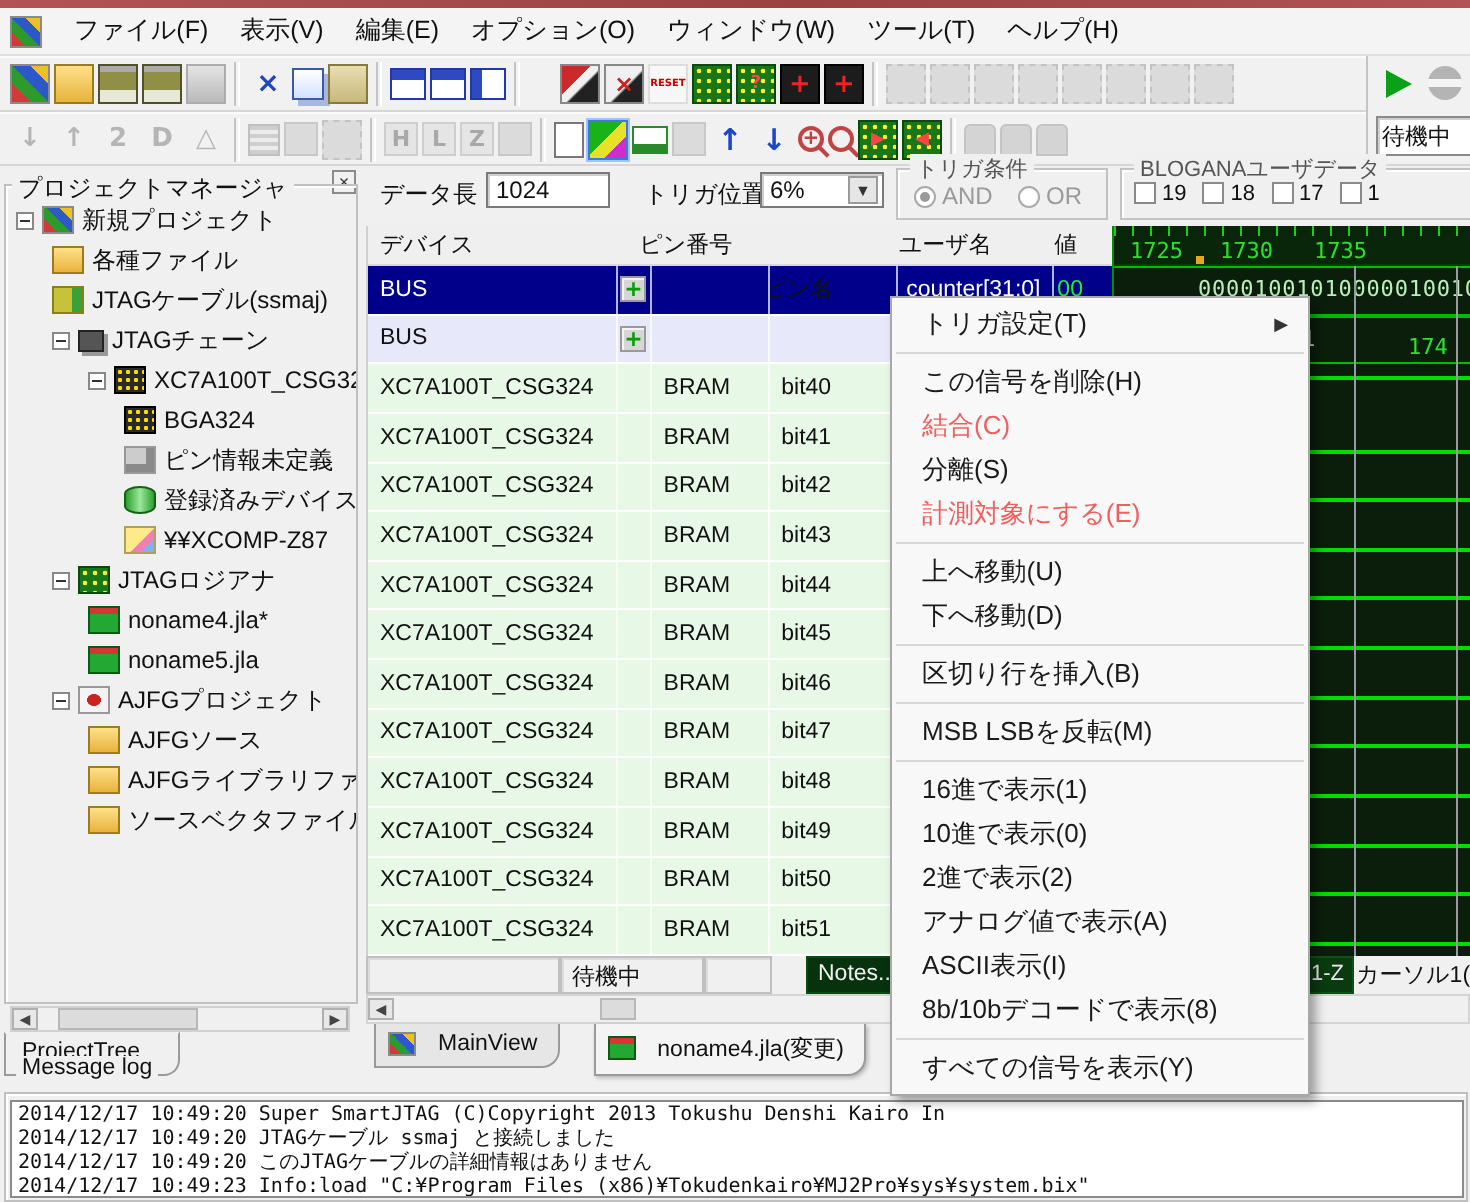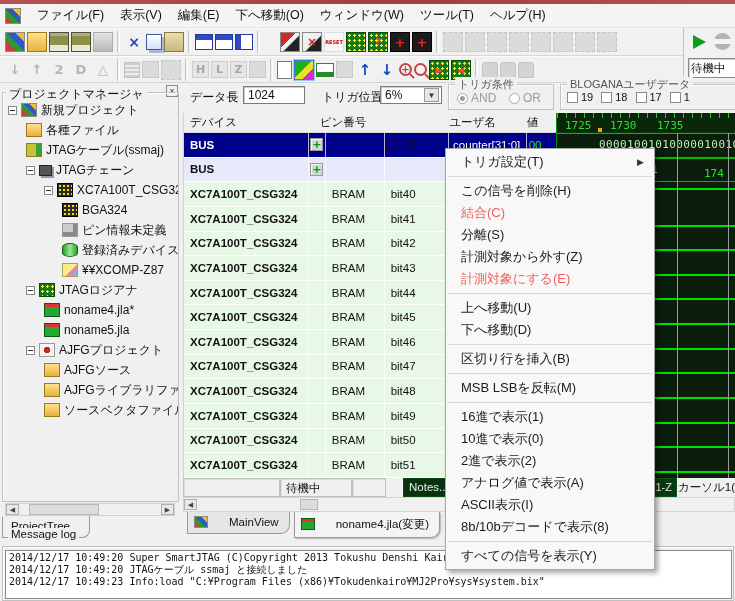--- a/index.html
+++ b/index.html
@@ -110,21 +110,21 @@
 
   
   #sig-table { position:absolute; left:183px; top:113px; width:373px; height:365px; background:#fff; border-left:1px solid #d0d0d0; }
   #sig-head { display:flex; height:20px; background:#efefef; border-bottom:1px solid #d8d8d8; font-size:11.5px; align-items:center; }
   .hc { padding-left:6px; overflow:hidden; white-space:nowrap; }
   .hc0 { width:130px; } .hc1 { width:62px; } .hc2 { width:68px;margin-top:44px; } .hc3 { width:82px; } .hc4 { width:31px; padding-left:2px; }
   .trow { display:flex; height:24.64px; align-items:center; background:#e7f8e7; border-bottom:1px solid #fff; font-size:11.5px; }
   .trow[data-state="selected"] { background:#00008b; color:#fff; }
   .trow[data-state="bus"] { background:#e8e8fb; }
   .tc { overflow:hidden; white-space:nowrap; height:100%; display:flex; align-items:center; border-right:1px solid rgba(255,255,255,.7); }
-  .c0 { width:132px; padding-left:6px;font-weight:bold; } .c1 { width:18px; justify-content:center; }
+  .c0 { width:132px; padding-left:6px; } .c1 { width:18px; justify-content:center; }
   .c2 { width:62px; padding-left:6px; } .c3 { width:68px; padding-left:6px; }
   .c4 { width:82px; padding-left:4px; } .c5 { width:31px; padding-left:2px; border-right:none; }
   .trow[data-state="selected"] .c5 { color:#22ee22; }
   .plus { display:none; width:13px; height:13px; background:#d6d6d6; border:1px solid #9a9a9a; box-shadow:inset 1px 1px 0 #f4f4f4;
     color:#00a000; font:bold 11px "DejaVu Sans",sans-serif; line-height:11px; text-align:center; }
   .plus[data-plus="true"] { display:block; }
 
   
   #status-row { position:absolute; left:183px; top:478px; width:373px; height:19px; background:#f0f0f0; display:flex; font-size:11.5px; }
   .spanel { border:1px solid #c0c0c0; box-shadow:inset 1px 1px 0 #dcdcdc; height:19px; padding:2px 5px; white-space:nowrap; overflow:hidden; }
@@ -149,22 +149,22 @@
   .lane[data-level="low"]::after { content:""; position:absolute; left:0; right:0; bottom:5px; border-top:2px solid #00dd00; }
   .wcursor { position:absolute; top:20px; width:1px; height:345px; background:#9a9aa0; }
   #wave-footer { position:absolute; left:0; top:365px; width:179px; height:19px; display:flex; }
   #wf-dark { width:120px; background:#0a3a0f; border:1px solid #0c5216; color:#e8e8e8; font-size:11px; text-align:right; padding:2px 4px; }
   #wf-cursor { flex:1; background:#f0f0f0; color:#111; font-size:11.5px; padding:2px 1px; white-space:nowrap; overflow:hidden; }
 
   
   #main-hscroll { position:absolute; left:183px; top:497px; width:552px; height:15px; background:#f0f0f0; border:1px solid #d4d4d4; display:flex; align-items:center; }
   #main-hscroll .sthumb { width:18px; margin-left:103px; }
   #tabs-row { position:absolute; left:183px; top:512px; width:552px; height:28px; display:flex; align-items:flex-start; padding-left:4px; }
-  .vtab { display:flex; align-items:center; gap:20px; border:1px solid #9a9a9a; border-top:none; background:#e6e6e6;
-    border-radius:0 0 9px 0; padding:3px 10px 4px 6px; font-size:11.5px; height:22px; margin-right:4px; white-space:nowrap; }
+  .vtab { display:flex; align-items:center; gap:10px; border:1px solid #9a9a9a; border-top:none; background:#e6e6e6;
+    border-radius:0 0 9px 0; padding:3px 10px 4px 6px; font-size:11.5px; height:22px; margin-right:17px; white-space:nowrap; }
   .vtab[data-selected="true"] { background:#f4f4f4; height:26px; box-shadow:1px 1px 2px rgba(0,0,0,.25); }
   .vtab .tic { width:14px; height:12px; margin-right:1px; }
 
   
   #log-box { position:absolute; left:2px; top:546px; width:732px; height:55px; border:1px solid #c0c0c0; box-shadow:inset 1px 1px 0 #fff; }
   #log-title { position:absolute; left:8px; top:528px; background:#f0f0f0; padding:0 3px; font-size:11.5px; }
   #log-list { position:absolute; left:5px; top:550px; width:727px; height:49px; background:#fff; border:1px solid #8a8a8a;
     overflow:hidden; font-family:"DejaVu Sans Mono",monospace; font-size:10px; line-height:12px; padding:1px 3px; white-space:nowrap; }
 
   
@@ -179,21 +179,21 @@
 </style>
 </head>
 <body>
 
 <div id="titlebar"></div>
 
 <div id="menubar">
   <span class="app-ic" data-icon="mosaic"></span>
   <span>
     
-  <span class="menu-item">ファイル(F)</span><span class="menu-item">表示(V)</span><span class="menu-item">編集(E)</span><span class="menu-item">下へ移動(O)</span><span class="menu-item">ウィンドウ(W)</span><span class="menu-item">ツール(T)</span><span class="menu-item">ヘルプ(H)</span></span>
+  <span class="menu-item">ファイル(F)</span><span class="menu-item">表示(V)</span><span class="menu-item">編集(E)</span><span class="menu-item">オプション(O)</span><span class="menu-item">ウィンドウ(W)</span><span class="menu-item">ツール(T)</span><span class="menu-item">ヘルプ(H)</span></span>
 </div>
 
 <div id="toolbar1" class="tb">
 
     <span class="ic" data-icon="mosaic">
       <b></b>
     </span>
 
     <span class="ic" data-icon="folder">
       <b></b>
@@ -815,20 +815,21 @@
     <span>noname4.jla(変更)</span>
   </span>
 </div>
 
 <div id="log-box"></div>
 <span id="log-title">Message log</span>
 <div id="log-list">
 
 <div>2014/12/17 10:49:20  Super SmartJTAG (C)Copyright 2013 Tokushu Denshi Kairo In</div>
     <div>2014/12/17 10:49:20  JTAGケーブル ssmaj と接続しました</div>
+    <div>2014/12/17 10:49:20  このJTAGケーブルの詳細情報はありません</div>
     <div>2014/12/17 10:49:23  Info:load "C:¥Program Files (x86)¥Tokudenkairo¥MJ2Pro¥sys¥system.bix"</div>
   </div>
 
 <div id="context-menu">
 
     <div class="cm-item" data-submenu="true">
       <span class="cm-label">トリガ設定(T)</span>
       <span class="cm-arrow">▶</span>
     </div>
 
@@ -846,24 +847,20 @@
     <div class="cm-item" data-disabled="true">
       <span class="cm-label">結合(C)</span>
 
     </div>
 
     <div class="cm-item">
       <span class="cm-label">分離(S)</span>
 
     </div>
 
-    <div class="cm-item">
-      <span class="cm-label">計測対象から外す(Z)</span>
-
-    </div>
 
     <div class="cm-item" data-disabled="true">
       <span class="cm-label">計測対象にする(E)</span>
 
     </div>
 
     <div class="cm-item" data-sep="true">
       <span class="cm-label"></span>
 
     </div>

